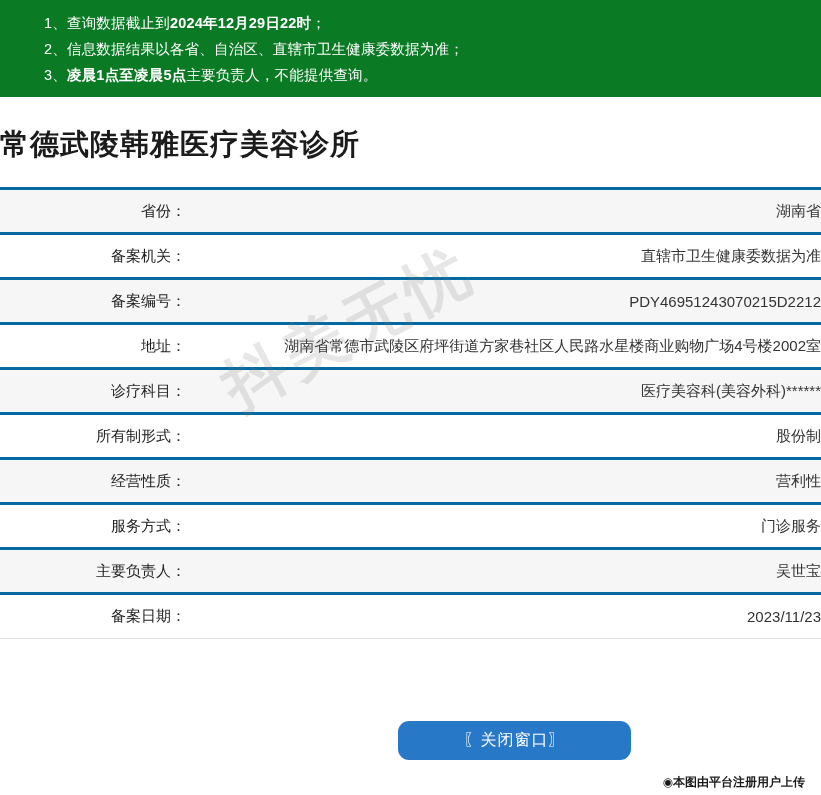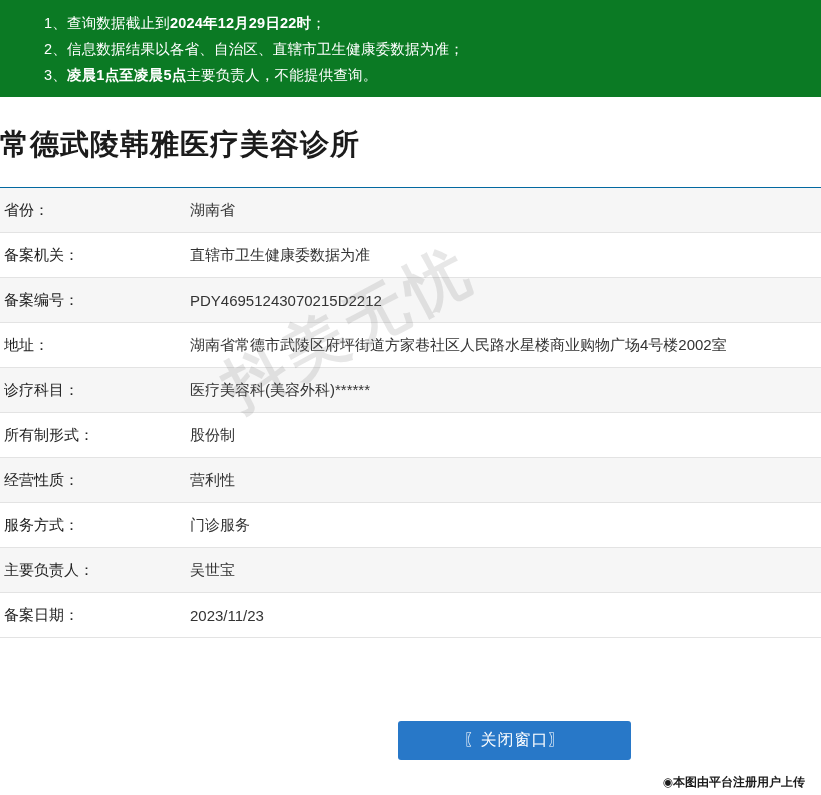--- a/index.html
+++ b/index.html
@@ -47,26 +47,27 @@
   }
 
   
   .info-table {
     width: 821px;
     border-collapse: collapse;
     table-layout: fixed;
   }
   .info-table tr { height: 45px; }
   .info-table td {
-    border-top: 1px solid #0369a1;
+    border-top: 3px solid #0369a1;
     border-bottom: 1px solid #e3e3e3;
     font-size: 15px;
     color: #2b2b2b;
     vertical-align: middle;
     padding: 0;
+    text-align: right;
   }
   .info-table tr:nth-child(odd) td { background: #f6f6f6; }
   .info-table tr:nth-child(even) td { background: #ffffff; }
   td.label {
     width: 186px;
     padding-left: 4px;
     color: #222;
   }
   td.value {
     padding-left: 4px;
@@ -101,21 +102,21 @@
   }
   .close-btn {
     position: absolute;
     left: 398px;
     top: 22px;
     width: 233px;
     height: 39px;
     background: #2878c8;
     color: #fff;
     border: none;
-    border-radius: 3px;
+    border-radius: 11px;
     font-size: 16px;
     font-family: "Liberation Sans", "DejaVu Sans", sans-serif;
     cursor: pointer;
     letter-spacing: 1px;
   }
   .upload-note {
     position: absolute;
     right: 16px;
     bottom: 4px;
     font-size: 12px;

